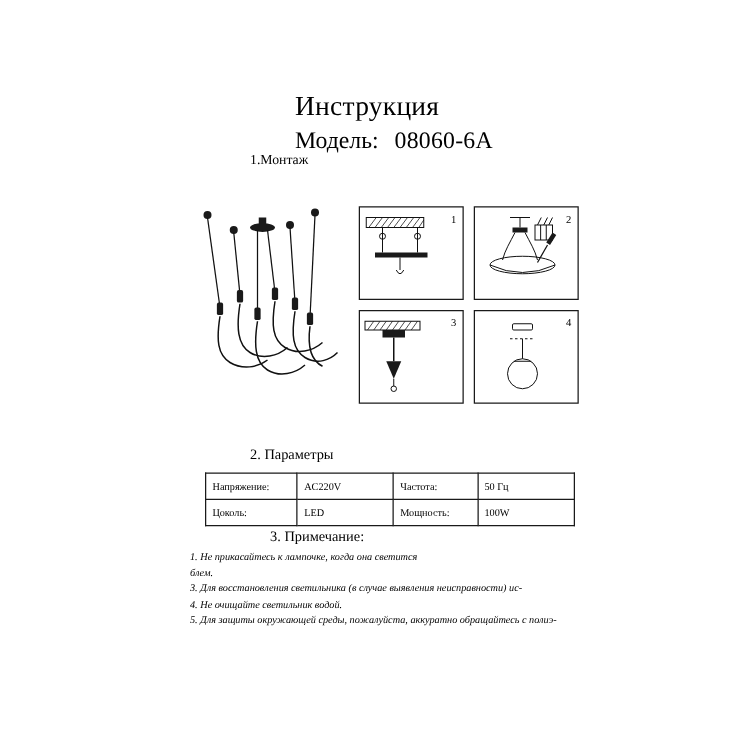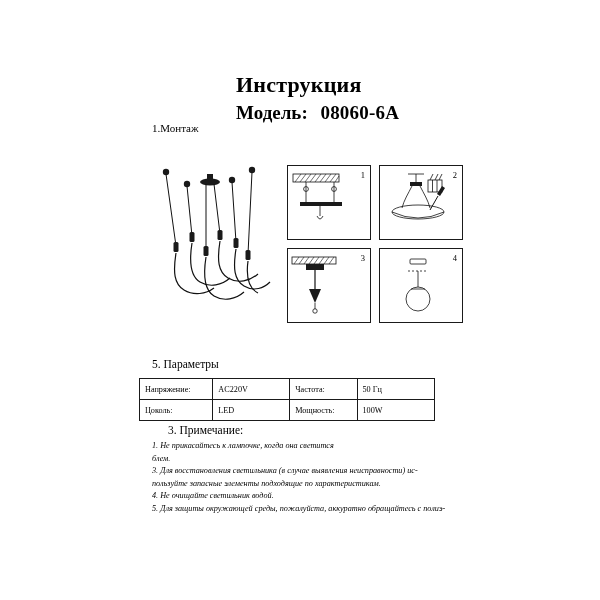--- a/index.html
+++ b/index.html
@@ -21,39 +21,40 @@
     width: 600px;
     height: 600px;
   }
 
   
   .title {
     position: absolute;
     left: 236px;
     top: 72px;
     font-size: 22px;
-    font-weight: bold;
+    font-weight: normal;
     letter-spacing: 0.2px;
   }
   .model-row {
     position: absolute;
     left: 236px;
     top: 102px;
     font-size: 19px;
-    font-weight: bold;
+    font-weight: normal;
     white-space: nowrap;
   }
   .model-label { margin-right: 8px; }
   .model-value { letter-spacing: 0.2px; }
 
   
   .sec-heading {
     position: absolute;
     font-size: 11px;
     font-weight: normal;
+    margin-left: 48px;
   }
   #sec-montazh { left: 152px; top: 122px; }
   #sec-params  { left: 152px; top: 358px; font-size: 11.5px;}
   #sec-notes   { left: 168px; top: 424px; font-size: 11.5px;}
 
   
   .lamp-wrap {
     position: absolute;
     left: 140px;
     top: 150px;
@@ -77,21 +78,21 @@
   #step1 { left: 287px; top: 165px; width: 84px; height: 75px; }
   #step2 { left: 379px; top: 165px; width: 84px; height: 75px; }
   #step3 { left: 287px; top: 248px; width: 84px; height: 75px; }
   #step4 { left: 379px; top: 248px; width: 84px; height: 75px; }
 
   .step-box svg { display: block; }
 
   
   .params-table {
     position: absolute;
-    left: 139px;
+    left: 164px;
     top: 378px;
     width: 296px;
     border-collapse: collapse;
     font-size: 8.2px;
     font-family: "Liberation Serif", serif;
     border-radius: 21px;
   }
   .params-table td {
     border: 1px solid #1a1a1a;
     padding: 4px 5px;
@@ -265,21 +266,21 @@
 
         <line x1="38" y1="22" x2="38" y2="38"></line>
 
         <circle cx="38" cy="50" r="12"></circle>
         <path d="M31 40 h14"></path>
       </g>
     </svg>
     <div class="step-num" style="right:5px; top:4px;">4</div>
   </div>
 
-  <div class="sec-heading" id="sec-params">5. Параметры</div>
+  <div class="sec-heading" id="sec-params">2. Параметры</div>
 
   <table class="params-table">
     <tbody>
       <tr>
         <td class="c-label">Напряжение:</td>
         <td class="c-value">AC220V</td>
         <td class="c-label2">Частота:</td>
         <td class="c-value2">50 Гц</td>
       </tr>
       <tr>
@@ -290,18 +291,17 @@
       </tr>
     </tbody>
   </table>
 
   <div class="sec-heading" id="sec-notes">3. Примечание:</div>
 
   <div class="notes">
     <div>1. Не прикасайтесь к лампочке, когда она светится</div>
     <div>блем.</div>
     <div>3. Для восстановления светильника (в случае выявления неисправности) ис-</div>
-    <div>пользуйте запасные элементы подходящие по характеристикам.</div>
     <div>4. Не очищайте  светильник водой.</div>
     <div>5. Для защиты окружающей среды, пожалуйста, аккуратно обращайтесь с полиэ-</div>
   </div>
 
 </div>
 
 </body></html>

